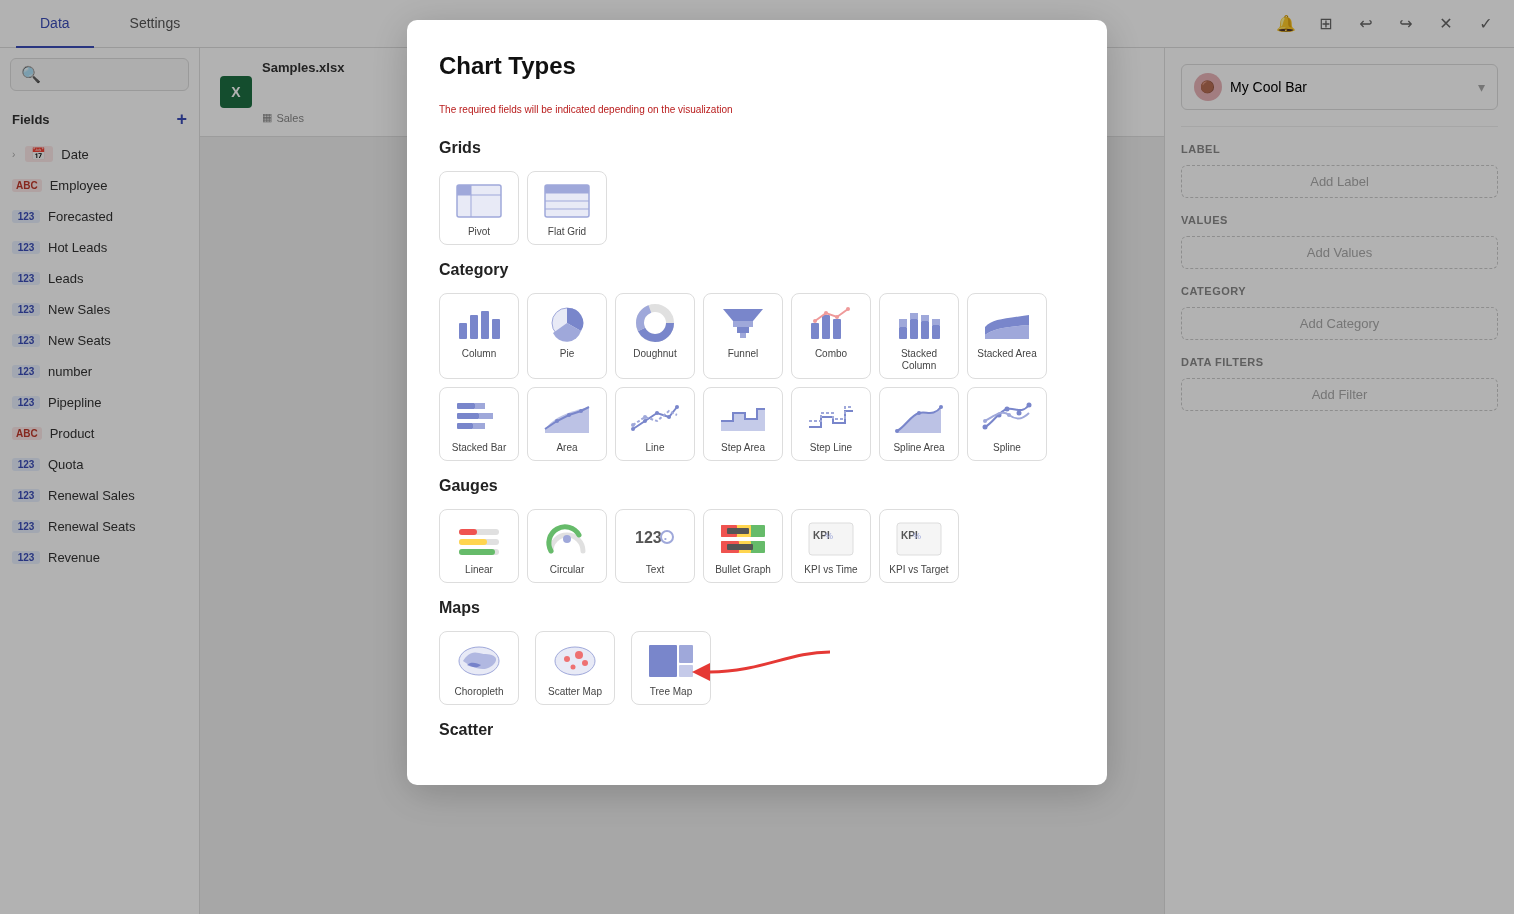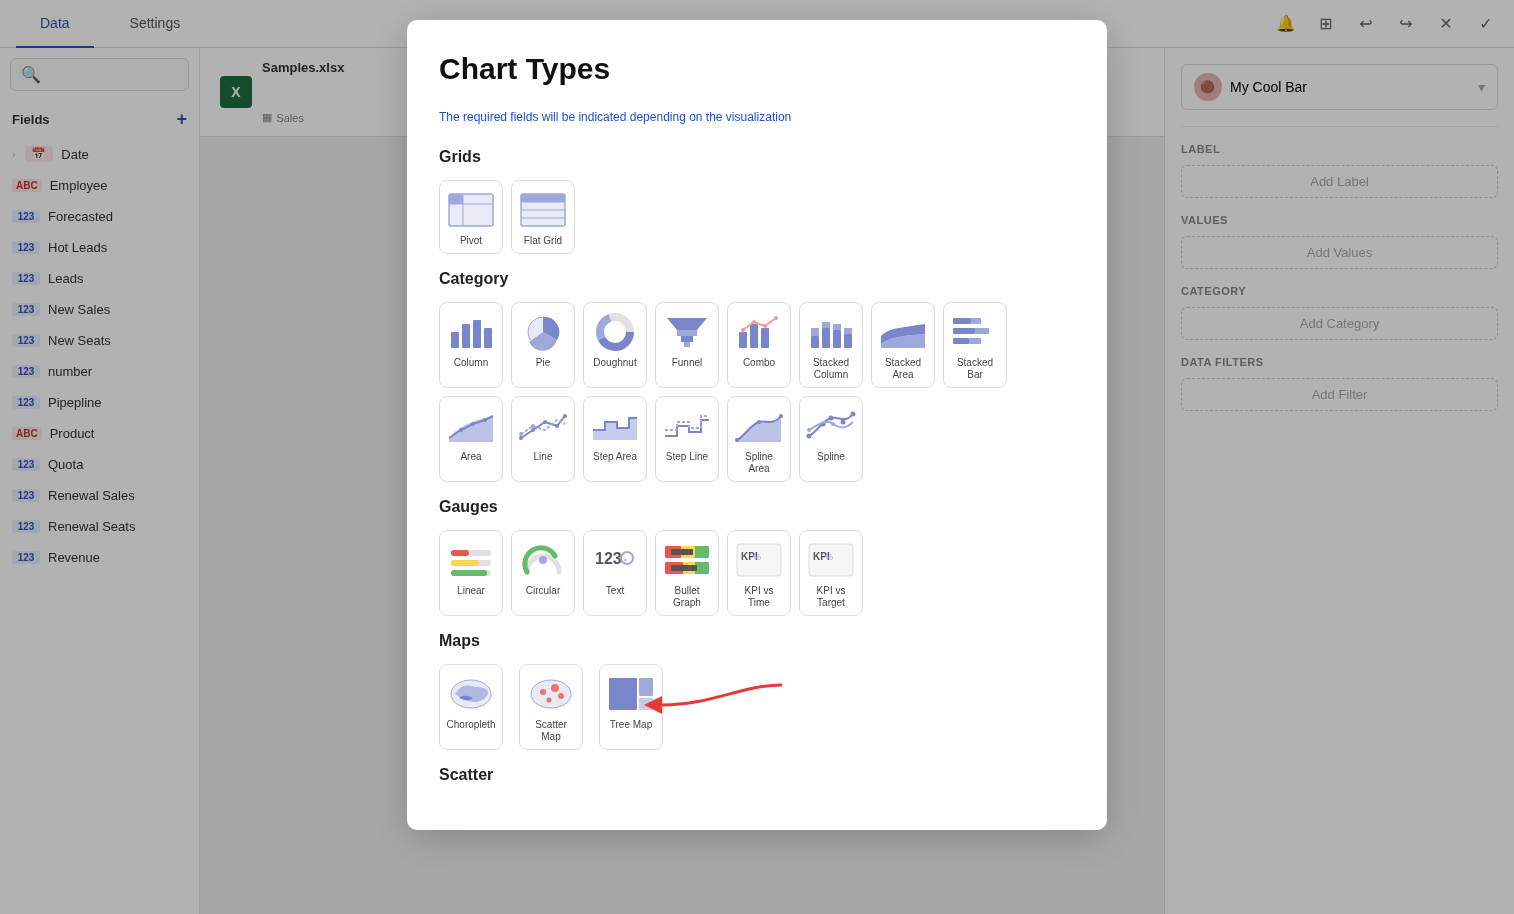--- a/index.html
+++ b/index.html
@@ -102,30 +102,30 @@
     
     .modal-overlay {
       position: fixed; top: 0; left: 0; right: 0; bottom: 0;
       background: rgba(0,0,0,0.3); z-index: 100;
       display: flex; align-items: flex-start; justify-content: center; padding-top: 20px;
     }
     .modal {
       background: #fff; border-radius: 10px; width: 700px; max-height: 860px;
       overflow-y: auto; padding: 32px; position: relative; box-shadow: 0 8px 40px rgba(0,0,0,0.2);
     }
-    .modal-title { font-size: 30px; font-weight: 700; color: #111; margin-bottom: 10px; }
-    .modal-subtitle { font-size: 12px; color: #1d4ed8; margin-bottom: 24px; margin-top: 24px; }
+    .modal-title { font-size: 24px; font-weight: 700; color: #111; margin-bottom: 10px; }
+    .modal-subtitle { font-size: 10px; color: #b91c1c; margin-bottom: 24px; margin-top: 24px; }
 
     .chart-section-title { font-size: 16px; font-weight: 600; color: #222; margin-bottom: 14px; margin-top: 8px; }
 
     .chart-type-grid {
       display: flex; flex-wrap: wrap; gap: 8px; margin-bottom: 16px;
     }
     .chart-type-card {
-      width: 64px; border: 1px solid #ddd; border-radius: 8px; padding: 10px 6px 6px;
+      width: 80px; border: 1px solid #ddd; border-radius: 8px; padding: 10px 6px 6px;
       display: flex; flex-direction: column; align-items: center; gap: 6px;
       cursor: pointer; transition: border-color 0.15s;
     }
     .chart-type-icon { width: 48px; height: 38px; display: flex; align-items: center; justify-content: center; }
     .chart-type-label { font-size: 10px; color: #444; text-align: center; line-height: 1.2; }
 
     .chart-type-card.arrow-target { position: relative; }
 
     
     ::-webkit-scrollbar { width: 6px; }

